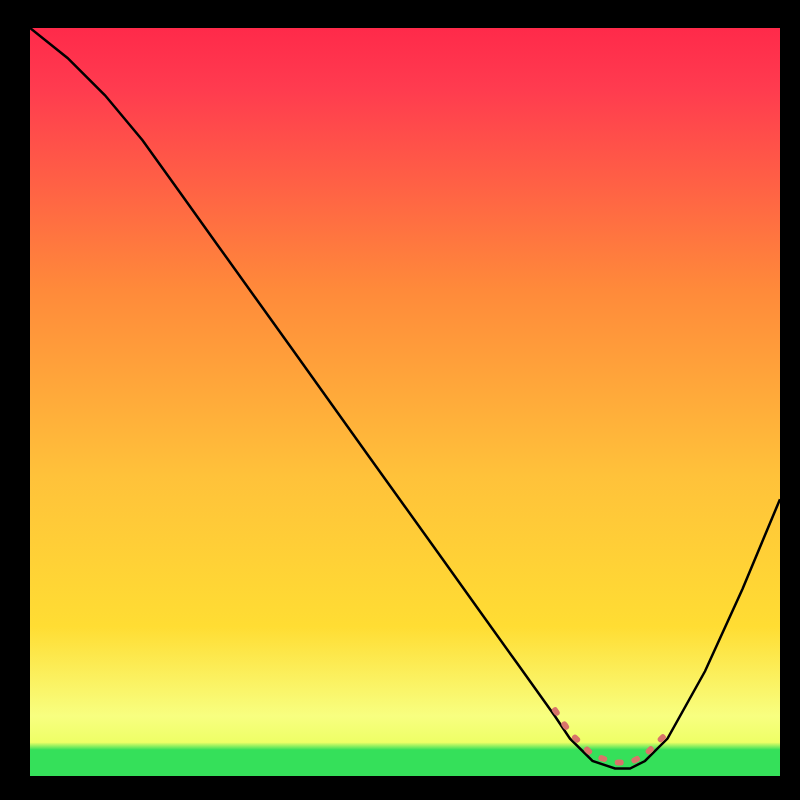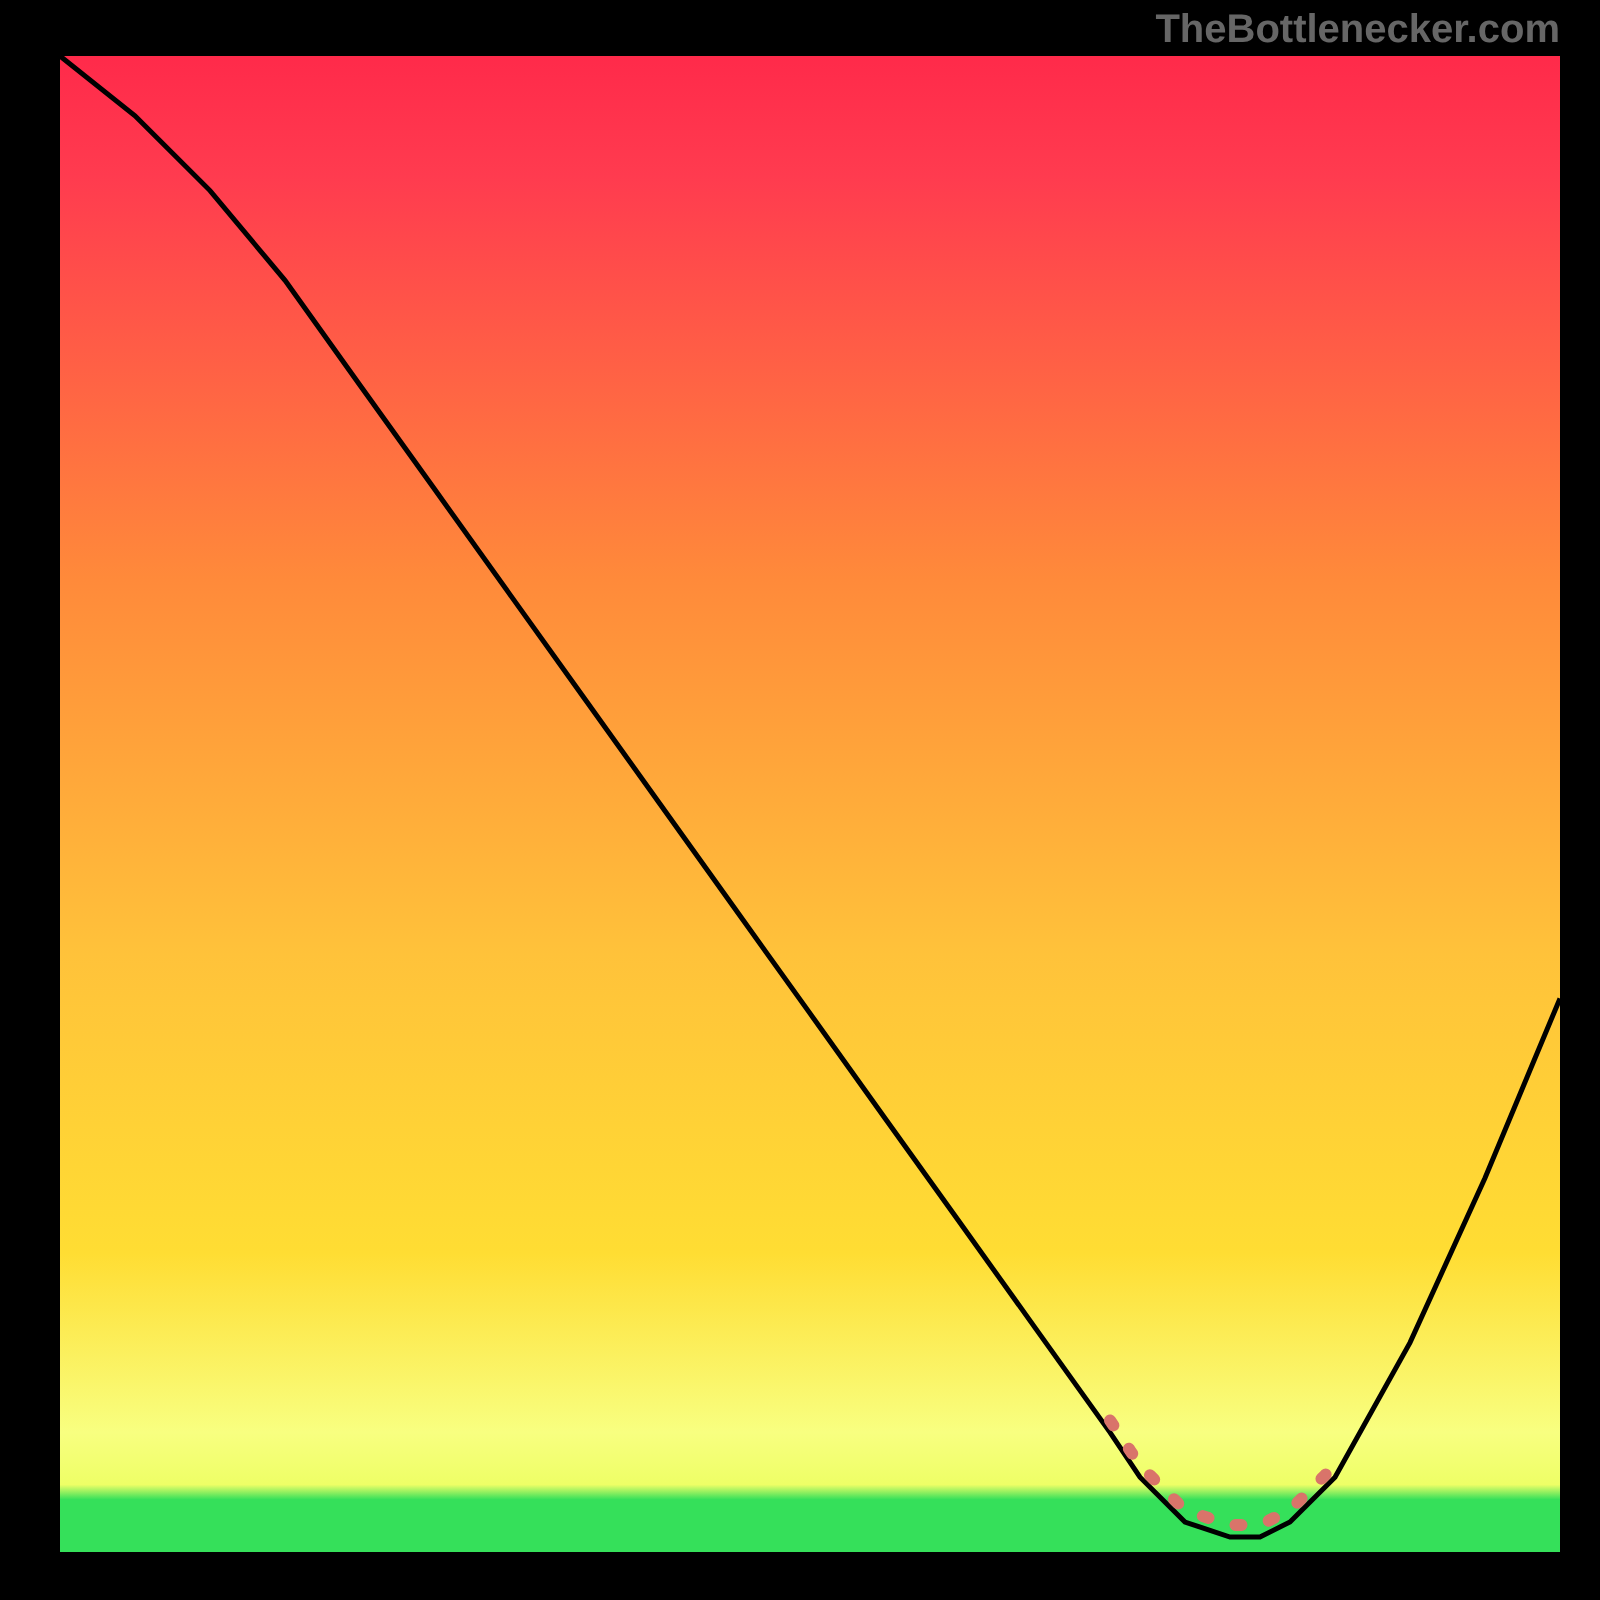--- a/index.html
+++ b/index.html
@@ -34,21 +34,20 @@
     height: 748px;
   }
   svg {
     display: block;
   }
 </style>
 </head>
 <body>
 
 <div class="container">
-  <div class="watermark">TheBottlenecker.com</div>
   <div class="plot-area">
     <svg id="chart-svg" width="750" height="748" viewBox="0 0 750 748">
         <defs>
           <linearGradient id="bg-grad" x1="0" y1="0" x2="0" y2="1">
             <stop offset="0%" stop-color="#ff2a4a"></stop>
             <stop offset="8%" stop-color="#ff3b4f"></stop>
             <stop offset="35%" stop-color="#ff8a3a"></stop>
             <stop offset="60%" stop-color="#ffc23a"></stop>
             <stop offset="80%" stop-color="#ffdd33"></stop>
             <stop offset="92%" stop-color="#f8ff80"></stop>

